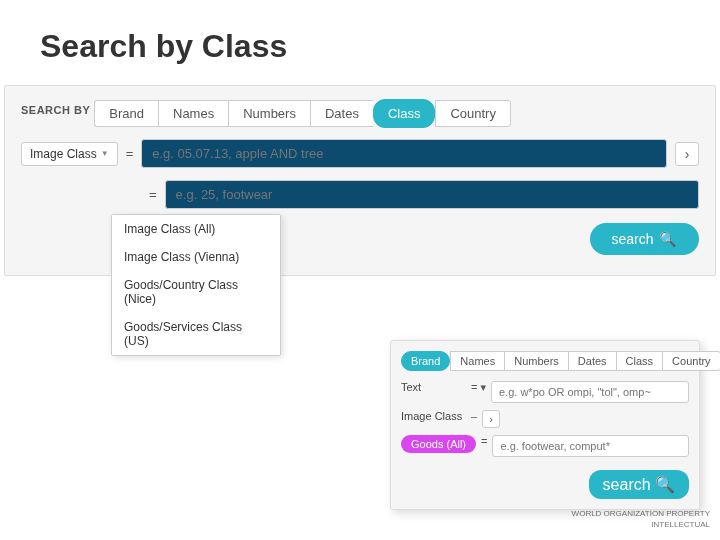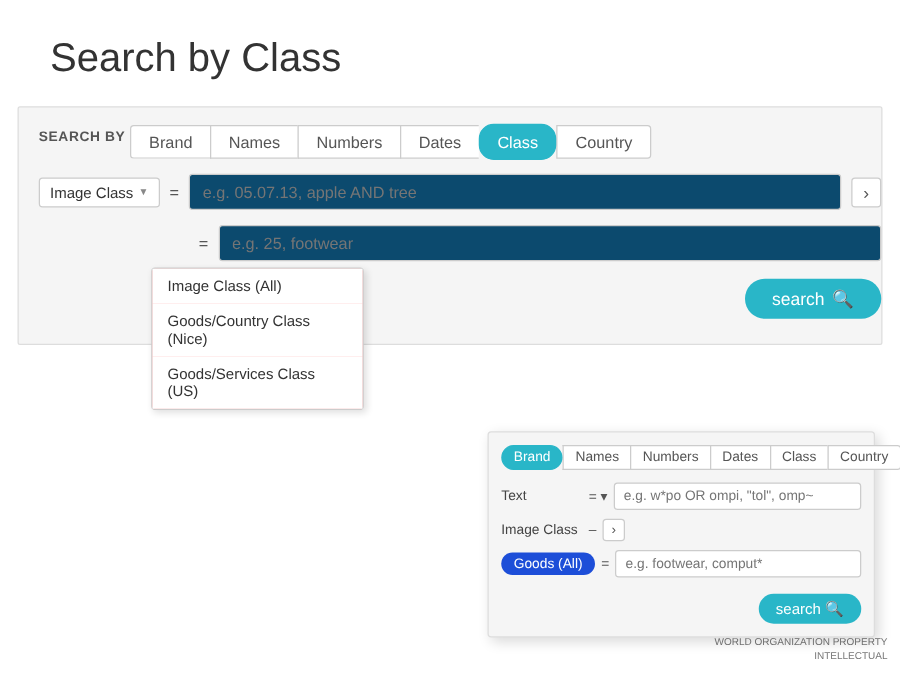--- a/index.html
+++ b/index.html
@@ -9,28 +9,28 @@
       width: 720px;
       height: 540px;
       overflow: hidden;
       position: relative;
     }
 
     .page-title {
       font-size: 32px;
       color: #333;
       padding: 28px 40px 20px 40px;
-      font-weight: 400;
+      font-weight: 700;
     }
 
     .search-by-section {
       background: #f5f5f5;
       border: 1px solid #ddd;
-      margin: 0 14px;
-      padding: 14px 0 20px 16px;
+      margin: 0 4px;
+      padding: 14px 16px 20px 16px;
       border-radius: 2px;
       position: relative;
     }
 
     .search-by-label {
       font-size: 11px;
       font-weight: bold;
       color: #555;
       letter-spacing: 0.5px;
       margin-bottom: 8px;
@@ -137,21 +137,21 @@
       gap: 6px;
       float: right;
       margin-top: 14px;
     }
 
     
     .dropdown-menu {
       position: absolute;
       left: 90px;
       top: 72px;
-      background: #fca5a5;
+      background: #c2410c;
       border: 1px solid #ccc;
       border-radius: 3px;
       z-index: 10;
       min-width: 170px;
       box-shadow: 2px 2px 6px rgba(0,0,0,0.12);
     }
     .dropdown-menu-item {
       padding: 7px 12px;
       font-size: 12px;
       color: #333;
@@ -197,21 +197,21 @@
       color: #fff;
       border-color: #29b6c8;
       border-radius: 12px;
       border-right: 1px solid #29b6c8;
       position: relative;
       z-index: 2;
     }
 
     .secondary-row {
       display: flex;
-      align-items: center;
+      align-items: flex-start;
       gap: 5px;
       margin-bottom: 7px;
     }
 
     .secondary-label {
       font-size: 11px;
       color: #444;
       min-width: 65px;
     }
 
@@ -243,36 +243,36 @@
       color: #555;
       cursor: pointer;
     }
 
     .secondary-dash {
       font-size: 11px;
       color: #555;
     }
 
     .secondary-goods-btn {
-      background: #1d4ed8;
+      background: #d946ef;
       color: #fff;
       border: none;
       border-radius: 12px;
       padding: 3px 10px;
       font-size: 11px;
       cursor: pointer;
     }
 
     .secondary-search-btn {
       background: #29b6c8;
       color: #fff;
       border: none;
       border-radius: 12px;
       padding: 5px 14px;
-      font-size: 12px;
+      font-size: 16px;
       cursor: pointer;
       float: right;
       margin-top: 6px;
     }
 
     .wipo-logo {
       position: absolute;
       bottom: 10px;
       right: 10px;
       font-size: 8px;
@@ -300,20 +300,21 @@
   </div>
 
   <div class="search-row">
     <div style="position:relative;">
       <div class="dropdown-trigger">
         <span>Image Class</span>
       </div>
 
       <div class="dropdown-menu">
         <div class="dropdown-menu-item">Image Class (All)</div>
+        <div class="dropdown-menu-item">Image Class (Vienna)</div>
         <div class="dropdown-menu-item">Goods/Country Class (Nice)</div>
         <div class="dropdown-menu-item">Goods/Services Class (US)</div>
       </div>
     </div>
     <span class="eq-sign">=</span>
     <input class="search-input" type="text" placeholder="e.g. 05.07.13, apple AND tree" style="">
     <div class="arrow-btn">›</div>
   </div>
 
   <div class="search-row">

